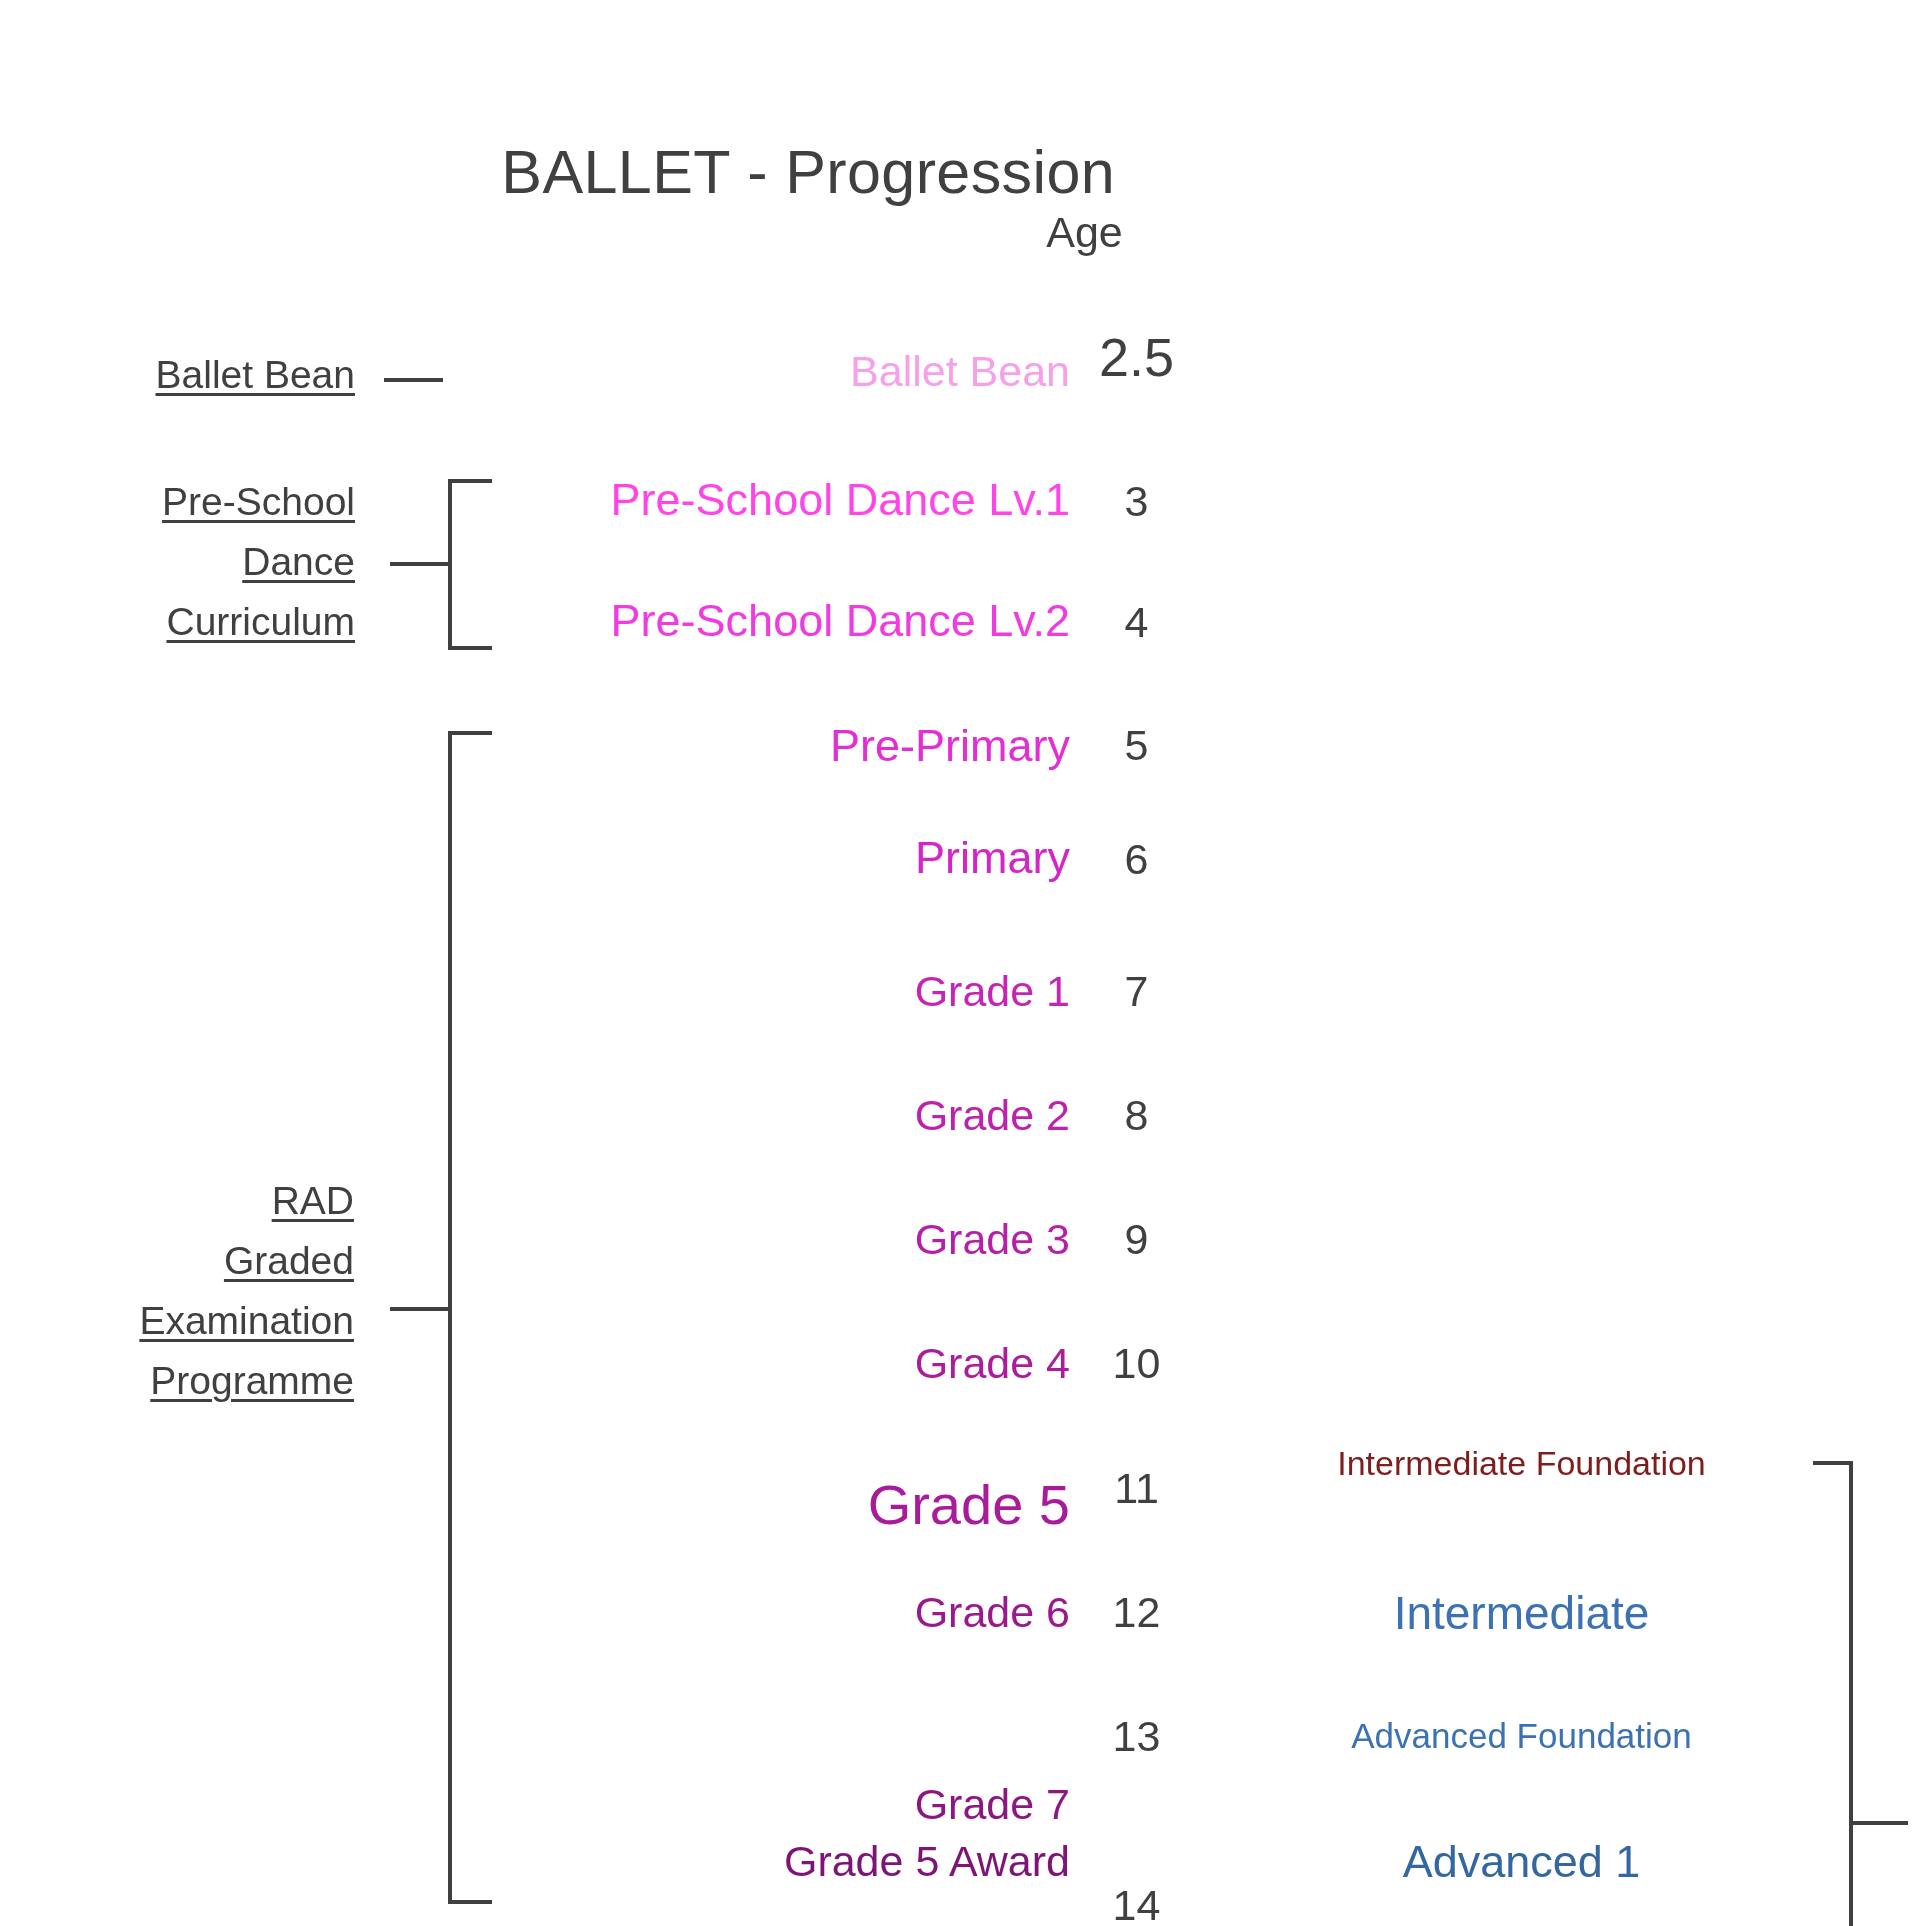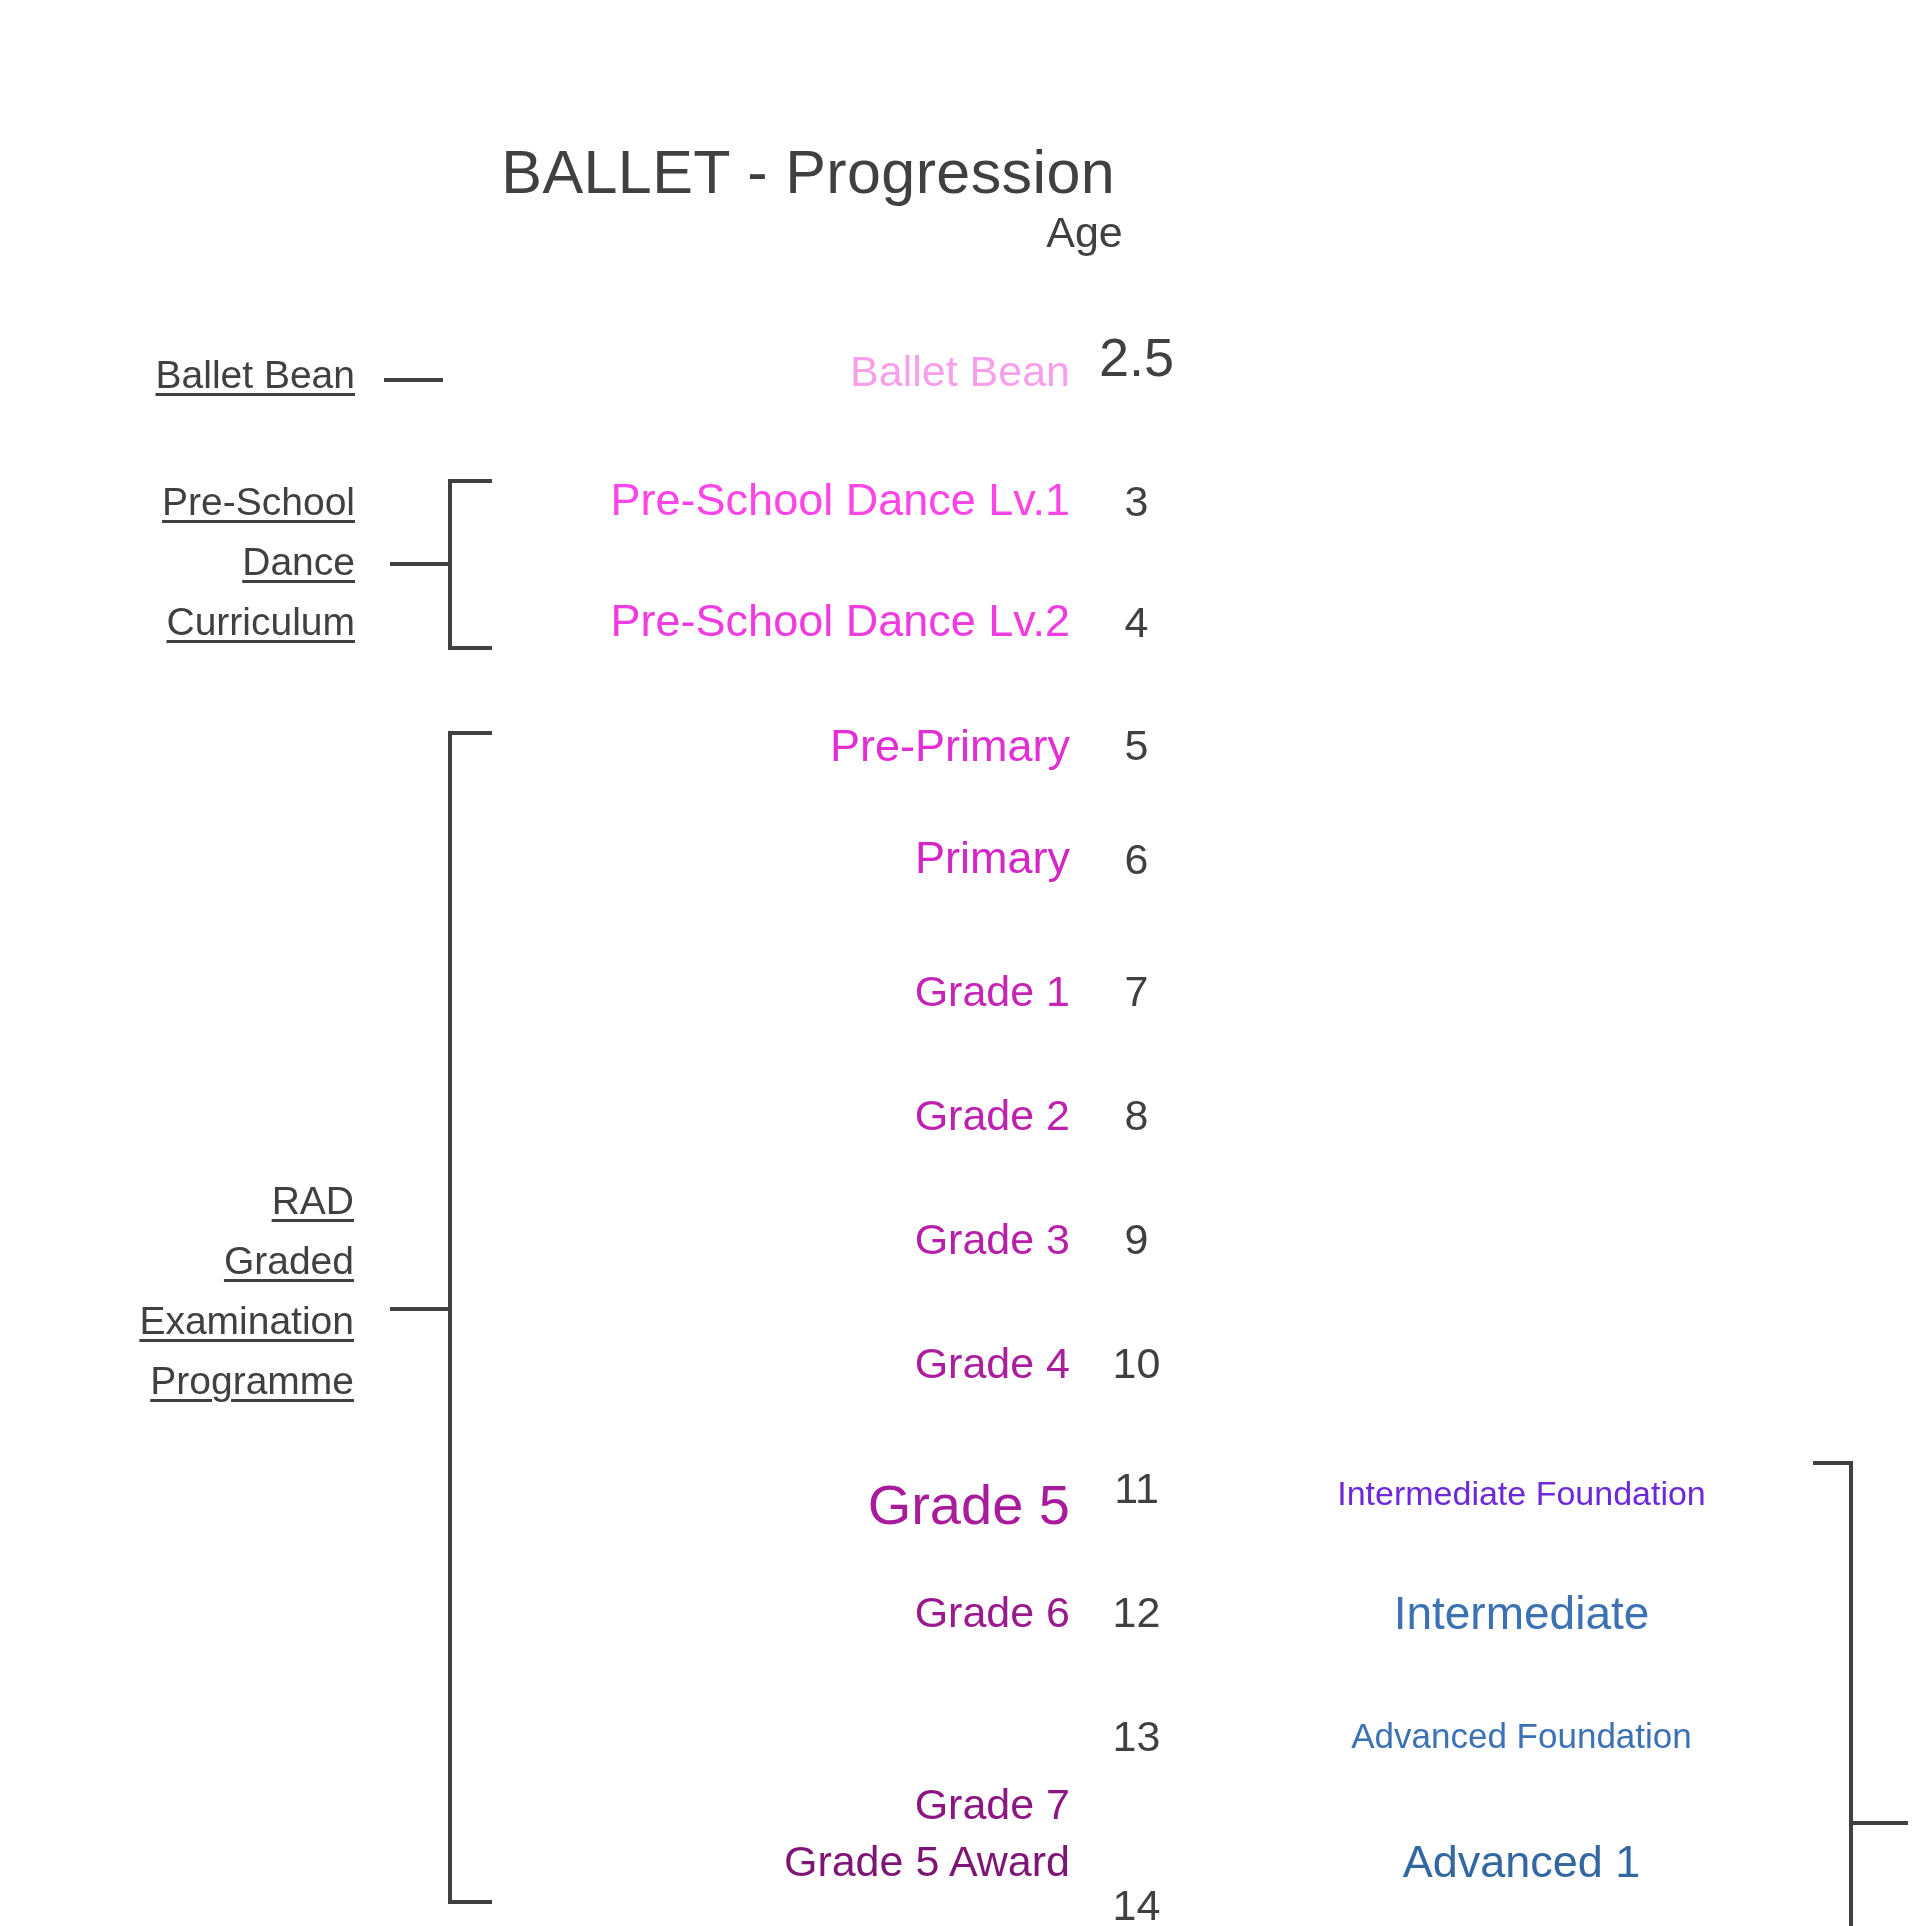--- a/index.html
+++ b/index.html
@@ -183,21 +183,21 @@
 
   <div class="item grade-item" style="top:1588px; font-size:43px; color:#9A1A8E;">Grade 6</div>
   <div class="item age-val" style="top:1588px; font-size:43px;">12</div>
 
   <div class="item grade-item" style="top:1780px; font-size:43px; color:#8C1782;">Grade 7</div>
   <div class="item age-val" style="top:1712px; font-size:43px;">13</div>
 
   <div class="item grade-item" style="top:1837px; font-size:43px; color:#7E1576;">Grade 5 Award</div>
   <div class="item age-val" style="top:1881px; font-size:43px;">14</div>
 
-  <div class="voc-item" style="top:1474px; font-size:34px; color:#6d28d9;">Intermediate Foundation</div>
+  <div class="voc-item" style="top:1444px; font-size:34px; color:#7f1d1d;">Intermediate Foundation</div>
 
   <div class="voc-item" style="top:1586px; font-size:46px; color:#3C72B4;">Intermediate</div>
 
   <div class="voc-item" style="top:1716px; font-size:35px; color:#3C72B4;">Advanced Foundation</div>
 
   <div class="voc-item" style="top:1836px; font-size:45px; color:#33679F;">Advanced 1</div>
 
 </div>
 
 

